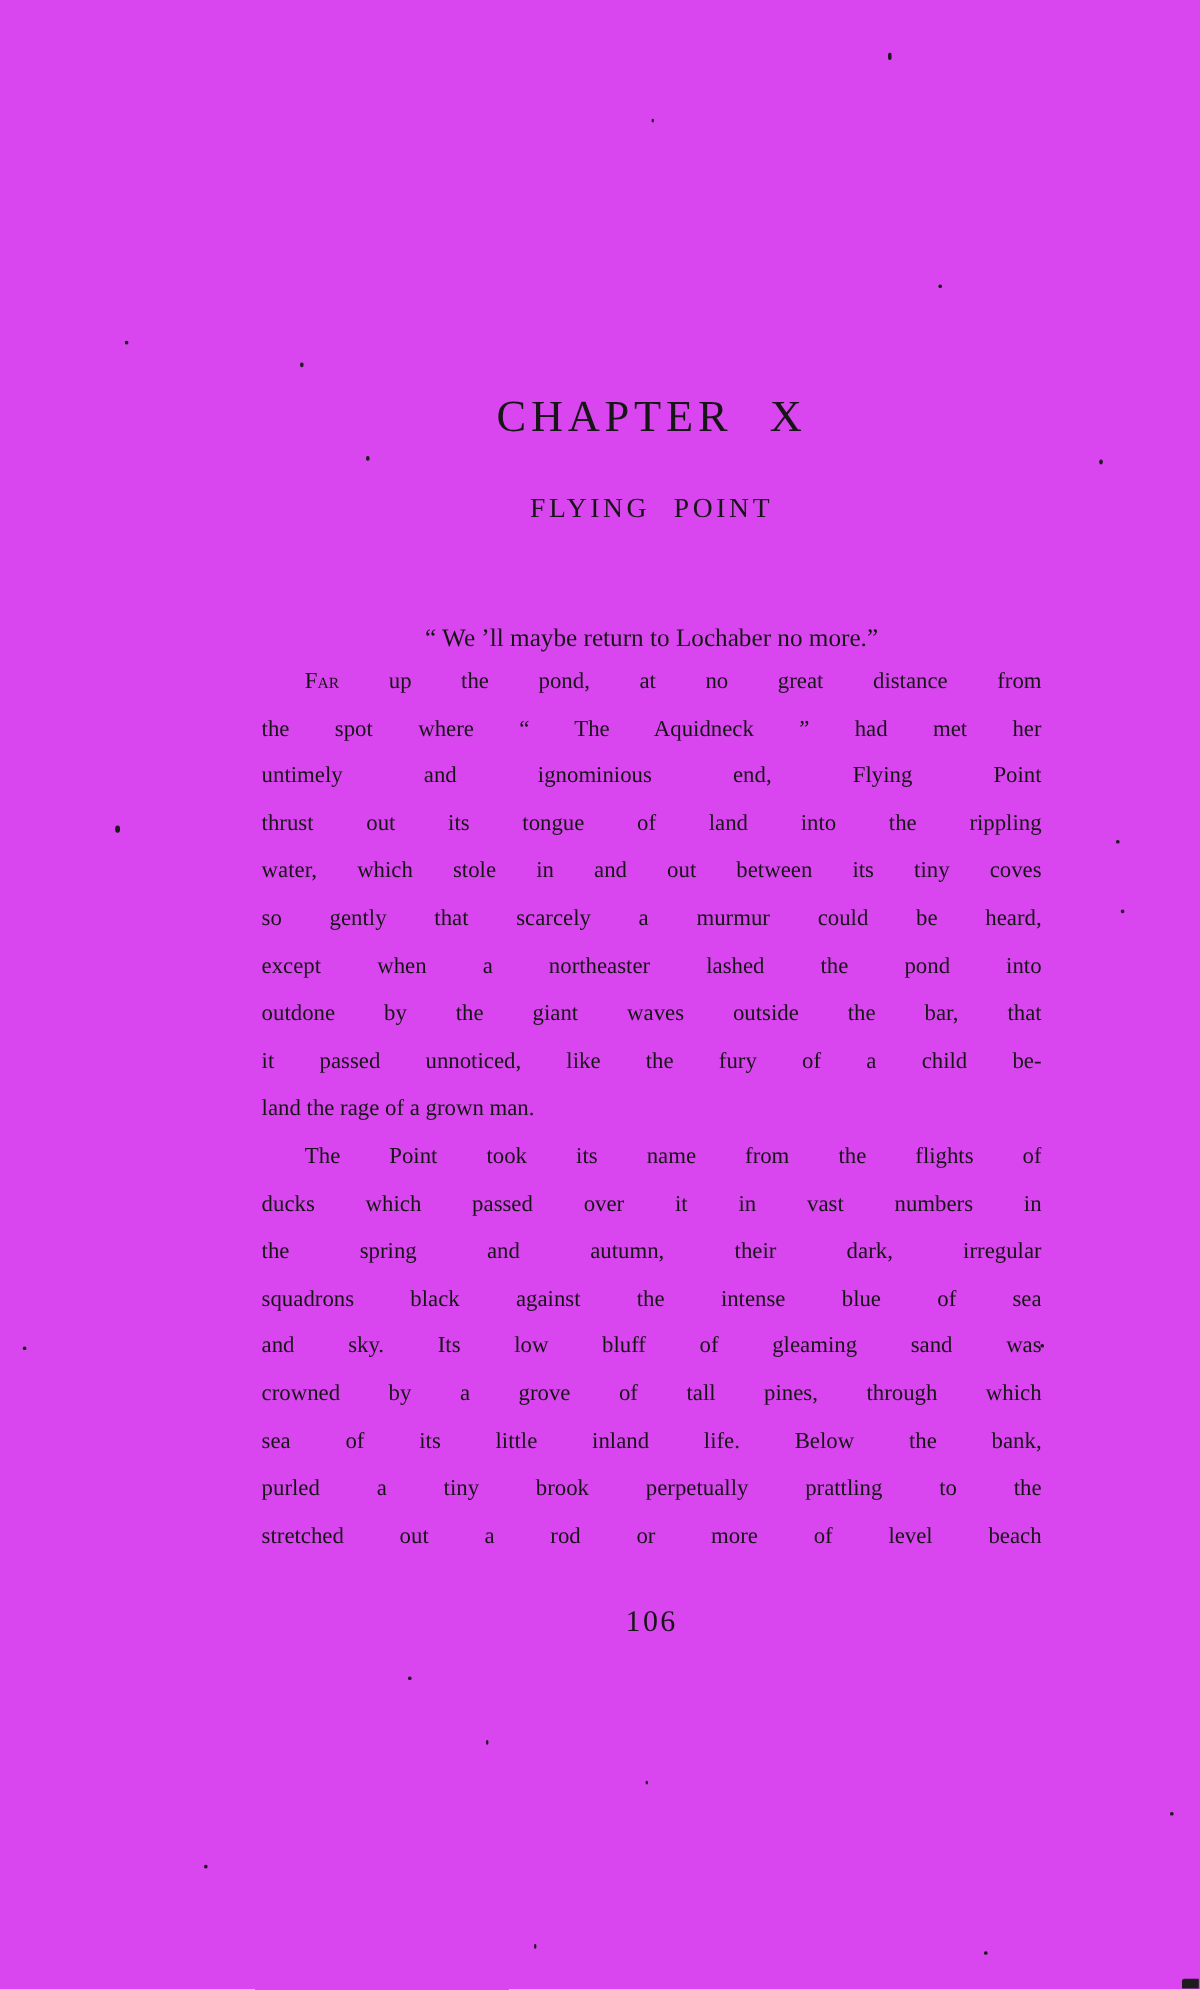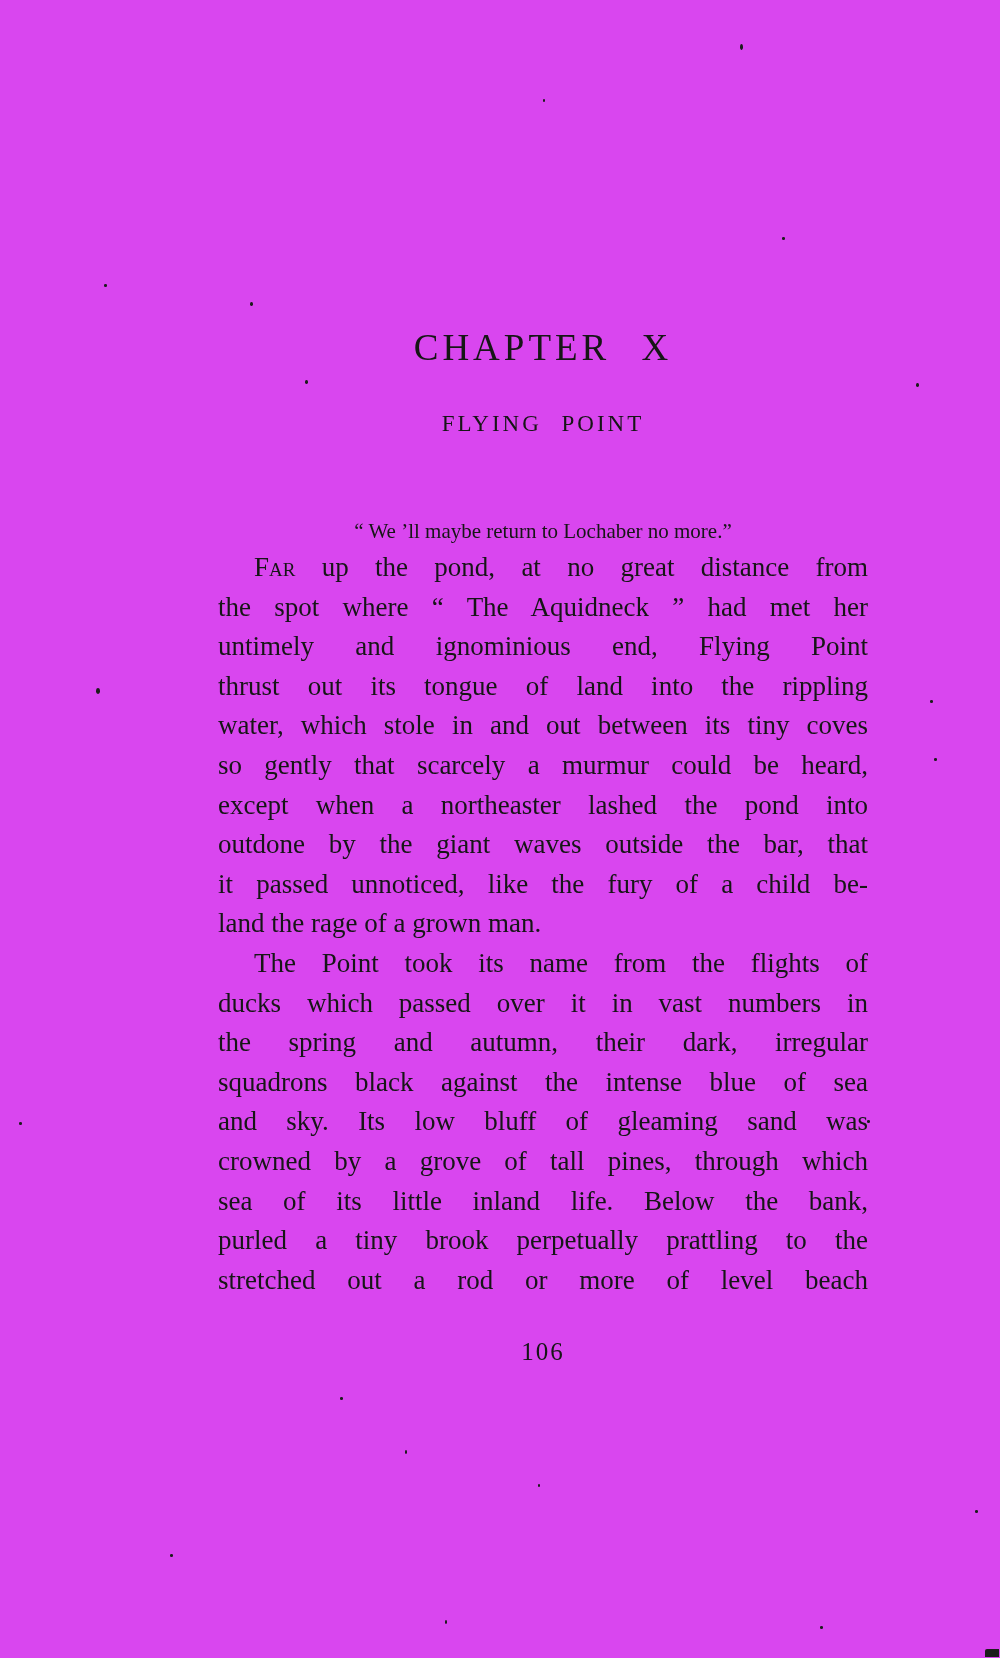--- a/index.html
+++ b/index.html
@@ -30,21 +30,21 @@
     position:absolute;top:474px;left:0;width:100%;
     text-align:center;
     font-size:21px;
     line-height:1.3;
     margin-top:44px;
   }
   .bodytext{position:absolute;top:548px;left:0;width:650px;}
   .para{margin:0;padding:0;}
   .line{
     height:39.6px;line-height:39.6px;
-    font-size:27px;
+    font-size:19px;
     text-align:justify;text-align-last:justify;
     text-justify:inter-word;
     overflow:hidden;
     white-space:normal;
   }
   .line.indent{padding-left:36px;}
   .line.nojust{text-align:left;text-align-last:left;}
   .sc{font-variant-caps:small-caps;}
   .folio{
     position:absolute;top:1338px;left:0;width:100%;

